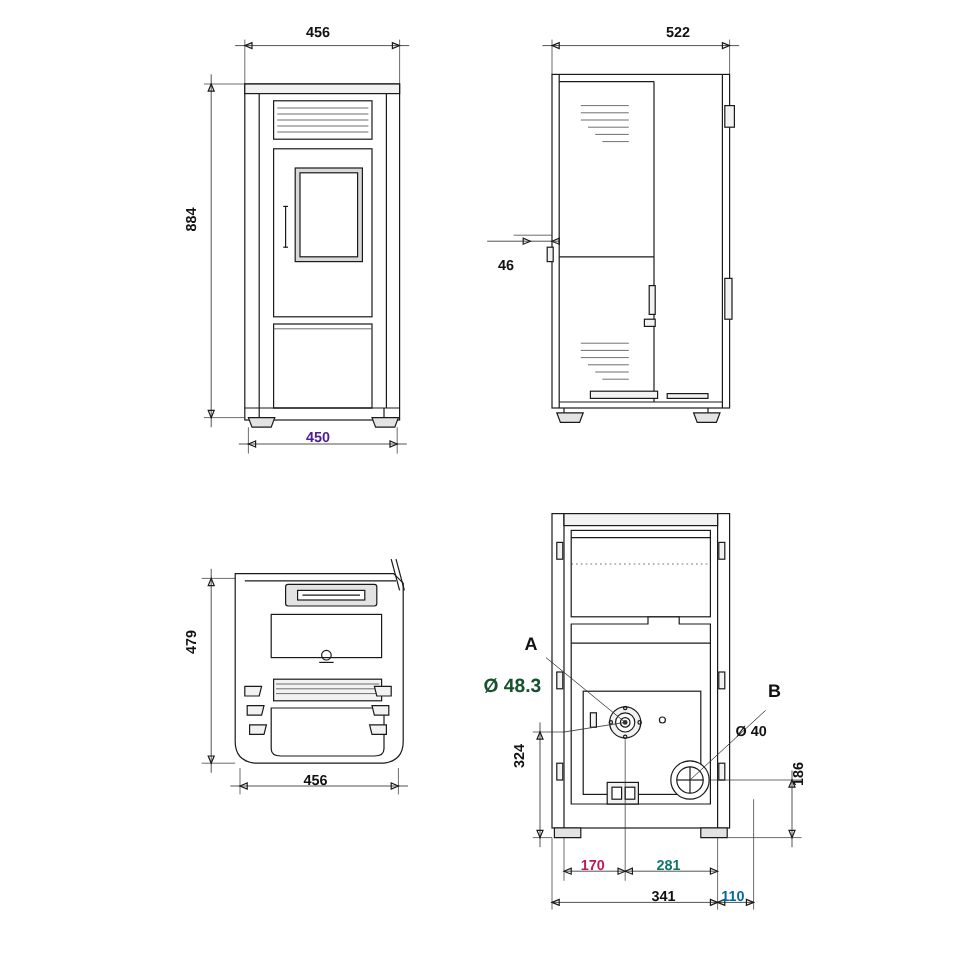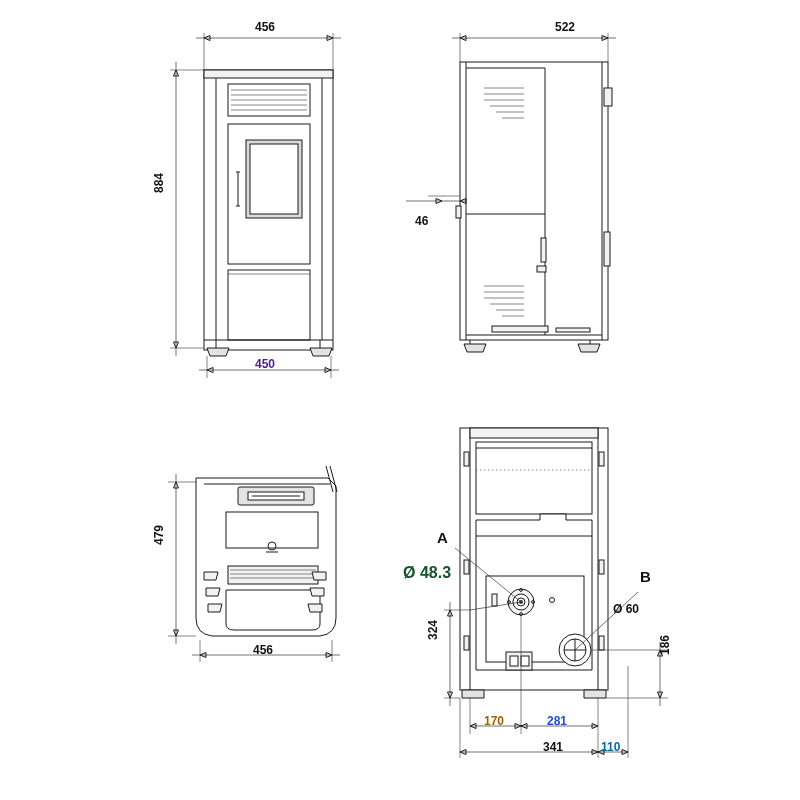--- a/index.html
+++ b/index.html
@@ -299,28 +299,28 @@
     <span style="position:absolute; left:152px; top:545px; font-size:12px; color:#111; transform:rotate(-90deg); transform-origin:left top; white-space:nowrap;">479</span>
 
     <span style="position:absolute; left:253px; top:643px; font-size:12px; color:#111;">456</span>
 
     <span style="position:absolute; left:437px; top:529px; font-size:15px; color:#111;">A</span>
 
     <span style="position:absolute; left:640px; top:568px; font-size:15px; color:#111;">B</span>
 
     <span style="position:absolute; left:403px; top:564px; font-size:16px; color:#14532d; white-space:nowrap;">Ø  48.3</span>
 
-    <span style="position:absolute; left:613px; top:602px; font-size:12px; color:#111; white-space:nowrap;">Ø  60</span>
+    <span style="position:absolute; left:613px; top:602px; font-size:12px; color:#111; white-space:nowrap;">Ø  40</span>
 
     <span style="position:absolute; left:426px; top:640px; font-size:12px; color:#111; transform:rotate(-90deg); transform-origin:left top; white-space:nowrap;">324</span>
 
     <span style="position:absolute; left:658px; top:655px; font-size:12px; color:#111; transform:rotate(-90deg); transform-origin:left top; white-space:nowrap;">186</span>
 
-    <span style="position:absolute; left:484px; top:714px; font-size:12px; color:#a16207;">170</span>
-
-    <span style="position:absolute; left:547px; top:714px; font-size:12px; color:#1d4ed8;">281</span>
+    <span style="position:absolute; left:484px; top:714px; font-size:12px; color:#be185d;">170</span>
+
+    <span style="position:absolute; left:547px; top:714px; font-size:12px; color:#0f766e;">281</span>
 
     <span style="position:absolute; left:543px; top:740px; font-size:12px; color:#111;">341</span>
 
     <span style="position:absolute; left:601px; top:740px; font-size:12px; color:#0369a1;">110</span>
 
   </div>
 </div>
 
 </body></html>

